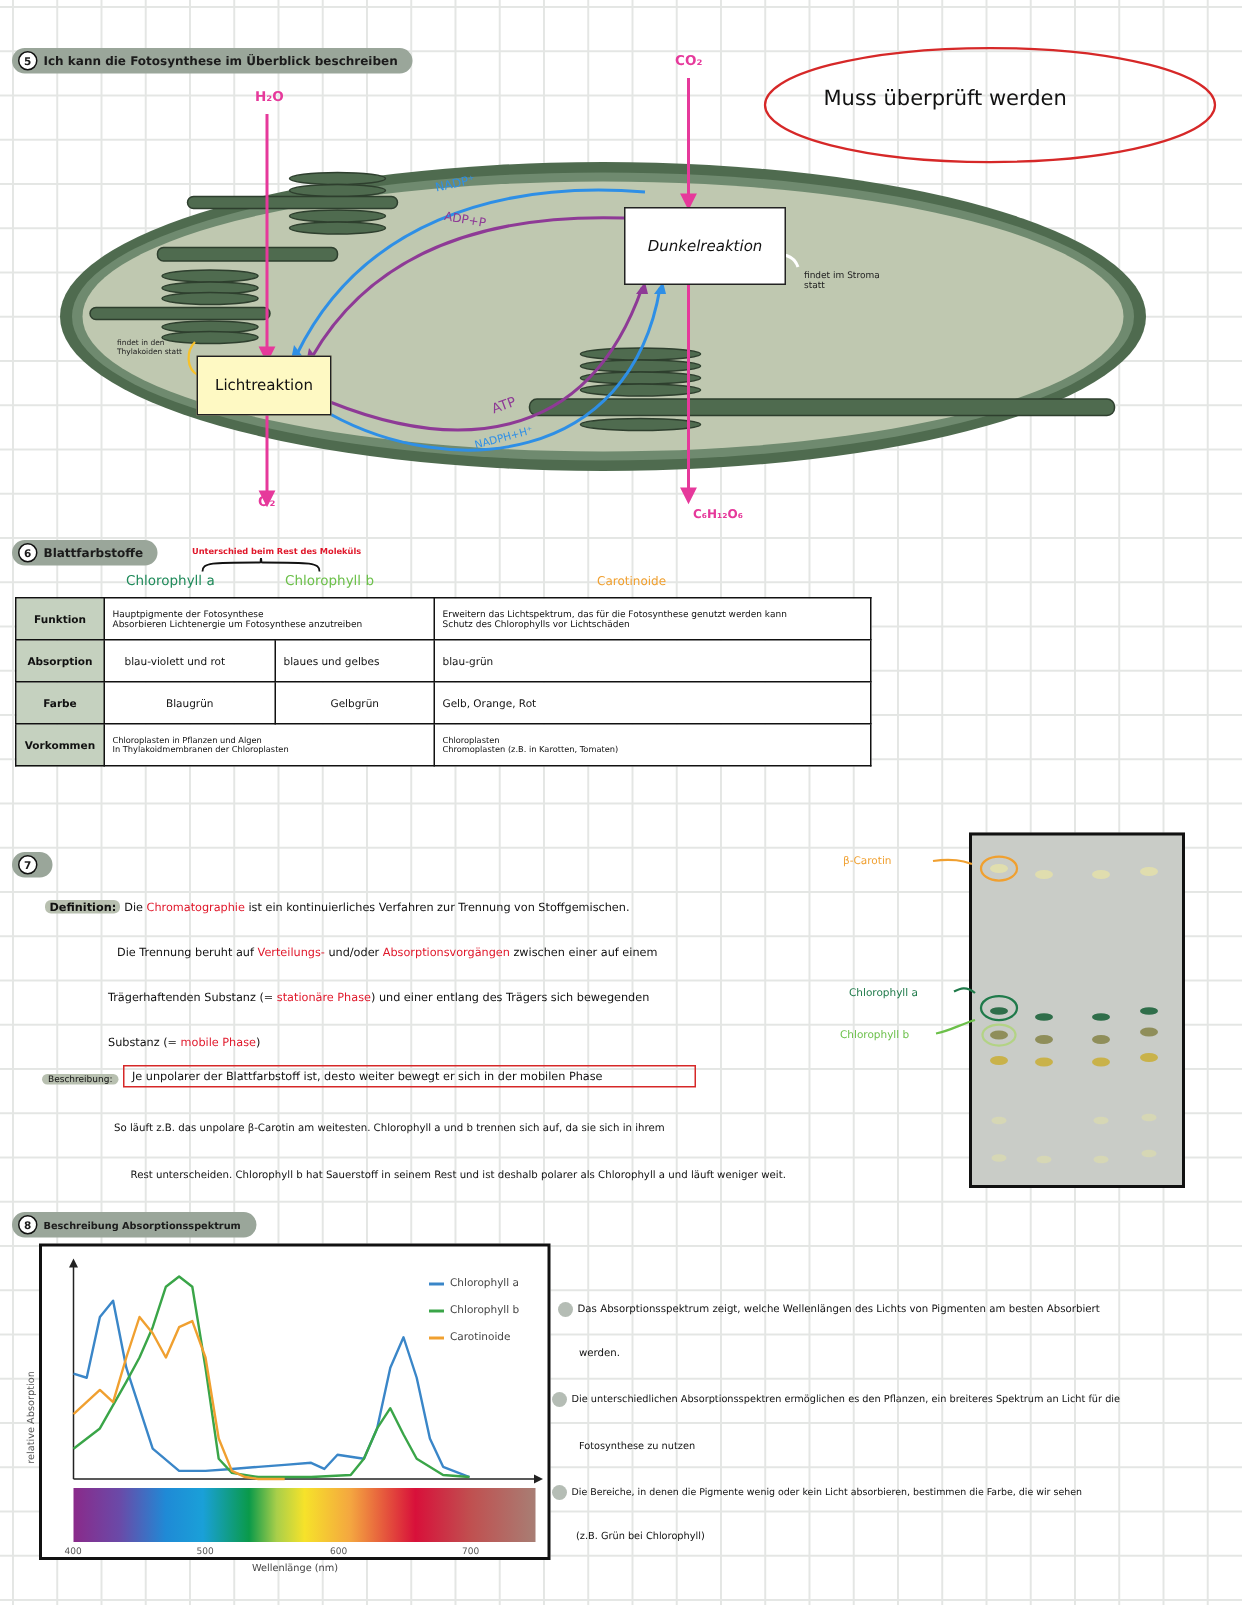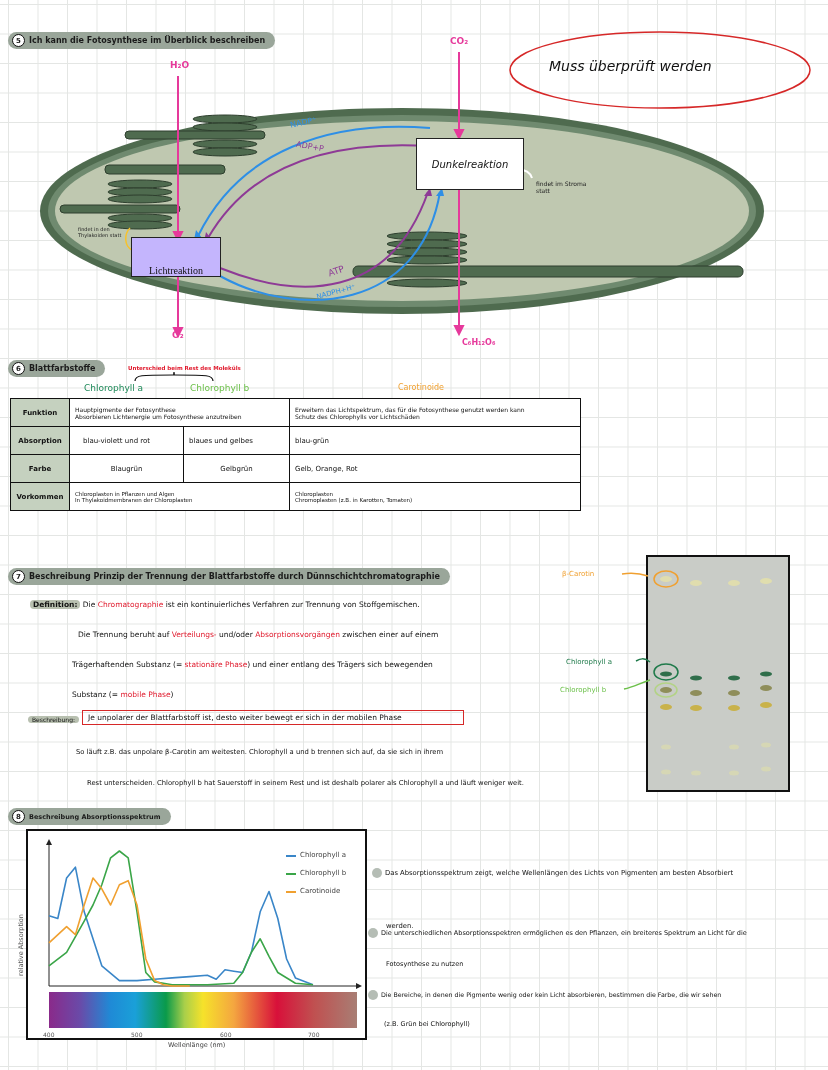--- a/index.html
+++ b/index.html
@@ -104,29 +104,29 @@
 
 <div class="abs hw" style="left:170px;top:60px;font-size:9px;color:#e6399b;font-weight:bold;">H₂O</div>
 <div class="abs hw" style="left:450px;top:36px;font-size:9px;color:#e6399b;font-weight:bold;">CO₂</div>
 <div class="abs hw" style="left:172px;top:330px;font-size:9px;color:#e6399b;font-weight:bold;">O₂</div>
 <div class="abs hw" style="left:446px;top:338px;font-size:8px;color:#e6399b;font-weight:bold;padding-left:16px;">C₆H₁₂O₆</div>
 <div class="abs hw" style="left:290px;top:118px;font-size:8px;color:#2e8fe6;transform:rotate(-12deg);">NADP⁺</div>
 <div class="abs hw" style="left:296px;top:142px;font-size:8px;color:#8e3a96;transform:rotate(10deg);">ADP+P</div>
 <div class="abs hw" style="left:328px;top:266px;font-size:9px;color:#8e3a96;transform:rotate(-20deg);">ATP</div>
 <div class="abs hw" style="left:316px;top:288px;font-size:7px;color:#2e8fe6;transform:rotate(-15deg);">NADPH+H⁺</div>
 
-<div class="abs" style="left:131px;top:237px;width:88px;height:38px;background:#c4b5fd;border:1.5px solid #222;display:flex;align-items:flex-end;justify-content:center;font-family:Liberation Serif, serif;">
+<div class="abs" style="left:131px;top:237px;width:88px;height:38px;background:#fef9c3;border:1.5px solid #222;display:flex;align-items:center;justify-content:center;">
   <span style="font-size:10px;">Lichtreaktion</span>
 </div>
 <div class="abs" style="left:416px;top:138px;width:106px;height:50px;background:#fff;border:1.5px solid #222;display:flex;align-items:center;justify-content:center;font-style:italic;">
   <span style="font-size:10px;">Dunkelreaktion</span>
 </div>
 <div class="abs note" style="left:78px;top:226px;width:50px;font-size:5px;">findet in den Thylakoiden statt</div>
 <div class="abs note" style="left:536px;top:180px;width:60px;font-size:6px;">findet im Stroma statt</div>
-<div class="abs" style="left:549px;top:58px;font-size:14px;font-style:italic;color:#111;">Muss überprüft werden</div>
+<div class="abs" style="left:549px;top:58px;font-size:14px;color:#111;">Muss überprüft werden</div>
 
 <div class="pill" style="left:8px;top:360px;">
   <span class="num">6</span>
   <span>Blattfarbstoffe</span>
 </div>
 <div class="abs red" style="left:128px;top:365px;font-size:5.5px;font-weight:bold;">Unterschied beim Rest des Moleküls</div>
 <svg class="abs" style="left:133px;top:372px;" width="82" height="10">
     <path d="M2,9 C2,3 8,3 40,3 C42,3 41,1 41,0 C41,1 40,3 42,3 C74,3 80,3 80,9" stroke="#111" stroke-width="1.2" fill="none"></path>
   </svg>
 <div class="abs" style="left:84px;top:383px;font-size:9px;color:#1f8a5a;">Chlorophyll a</div>
@@ -159,21 +159,20 @@
     <td colspan="2" style="white-space:pre-line;font-size:5.5px;">Chloroplasten in Pflanzen und Algen
 In Thylakoidmembranen der Chloroplasten</td>
     <td style="white-space:pre-line;font-size:5.5px;">Chloroplasten
 Chromoplasten (z.B. in Karotten, Tomaten)</td>
   </tr>
 </tbody>
   </table>
 
 <div class="pill" style="left:8px;top:568px;">
   <span class="num">7</span>
-  <span>Beschreibung Prinzip der Trennung der Blattfarbstoffe durch Dünnschichtchromatographie</span>
 </div>
 <div class="line" style="left:30px;top:600px;">
   <span style="background:#b8c0b0;border-radius:4px;padding:0 3px;font-weight:bold;">Definition:</span>
   <span>Die </span><span class="red">Chromatographie</span><span> ist ein kontinuierliches Verfahren zur Trennung von Stoffgemischen.</span>
 </div>
 <div class="line" style="left:78px;top:630px;">
   <span>Die Trennung beruht auf </span><span class="red">Verteilungs-</span><span> und/oder </span><span class="red">Absorptionsvorgängen</span><span> zwischen einer auf einem</span>
 </div>
 <div class="line" style="left:72px;top:660px;">
   <span>Trägerhaftenden Substanz (= </span><span class="red">stationäre Phase</span><span>) und einer entlang des Trägers sich bewegenden</span>
@@ -280,21 +279,21 @@
   <div class="abs" style="left:15px;top:200px;font-size:6px;color:#555;">400</div>
   <div class="abs" style="left:103px;top:200px;font-size:6px;color:#555;">500</div>
   <div class="abs" style="left:192px;top:200px;font-size:6px;color:#555;">600</div>
   <div class="abs" style="left:280px;top:200px;font-size:6px;color:#555;">700</div>
   <div class="abs" style="left:140px;top:210px;font-size:6.5px;color:#444;">Wellenlänge (nm)</div>
 </div>
 
 <div class="line" style="left:372px;top:868px;font-size:6.8px;">
   <span class="bullet"></span><span>Das Absorptionsspektrum zeigt, welche Wellenlängen des Lichts von Pigmenten am besten Absorbiert</span>
 </div>
-<div class="line" style="left:386px;top:898px;font-size:6.8px;margin-top:24px;">werden.</div>
+<div class="line" style="left:386px;top:898px;font-size:6.8px;">werden.</div>
 <div class="line" style="left:368px;top:928px;font-size:6.5px;">
   <span class="bullet"></span><span>Die unterschiedlichen Absorptionsspektren ermöglichen es den Pflanzen, ein breiteres Spektrum an Licht für die</span>
 </div>
 <div class="line" style="left:386px;top:960px;font-size:6.5px;">Fotosynthese zu nutzen</div>
 <div class="line" style="left:368px;top:990px;font-size:6.3px;">
   <span class="bullet"></span><span>Die Bereiche, in denen die Pigmente wenig oder kein Licht absorbieren, bestimmen die Farbe, die wir sehen</span>
 </div>
 <div class="line" style="left:384px;top:1020px;font-size:6.5px;">(z.B. Grün bei Chlorophyll)</div>
 
 </body></html>

